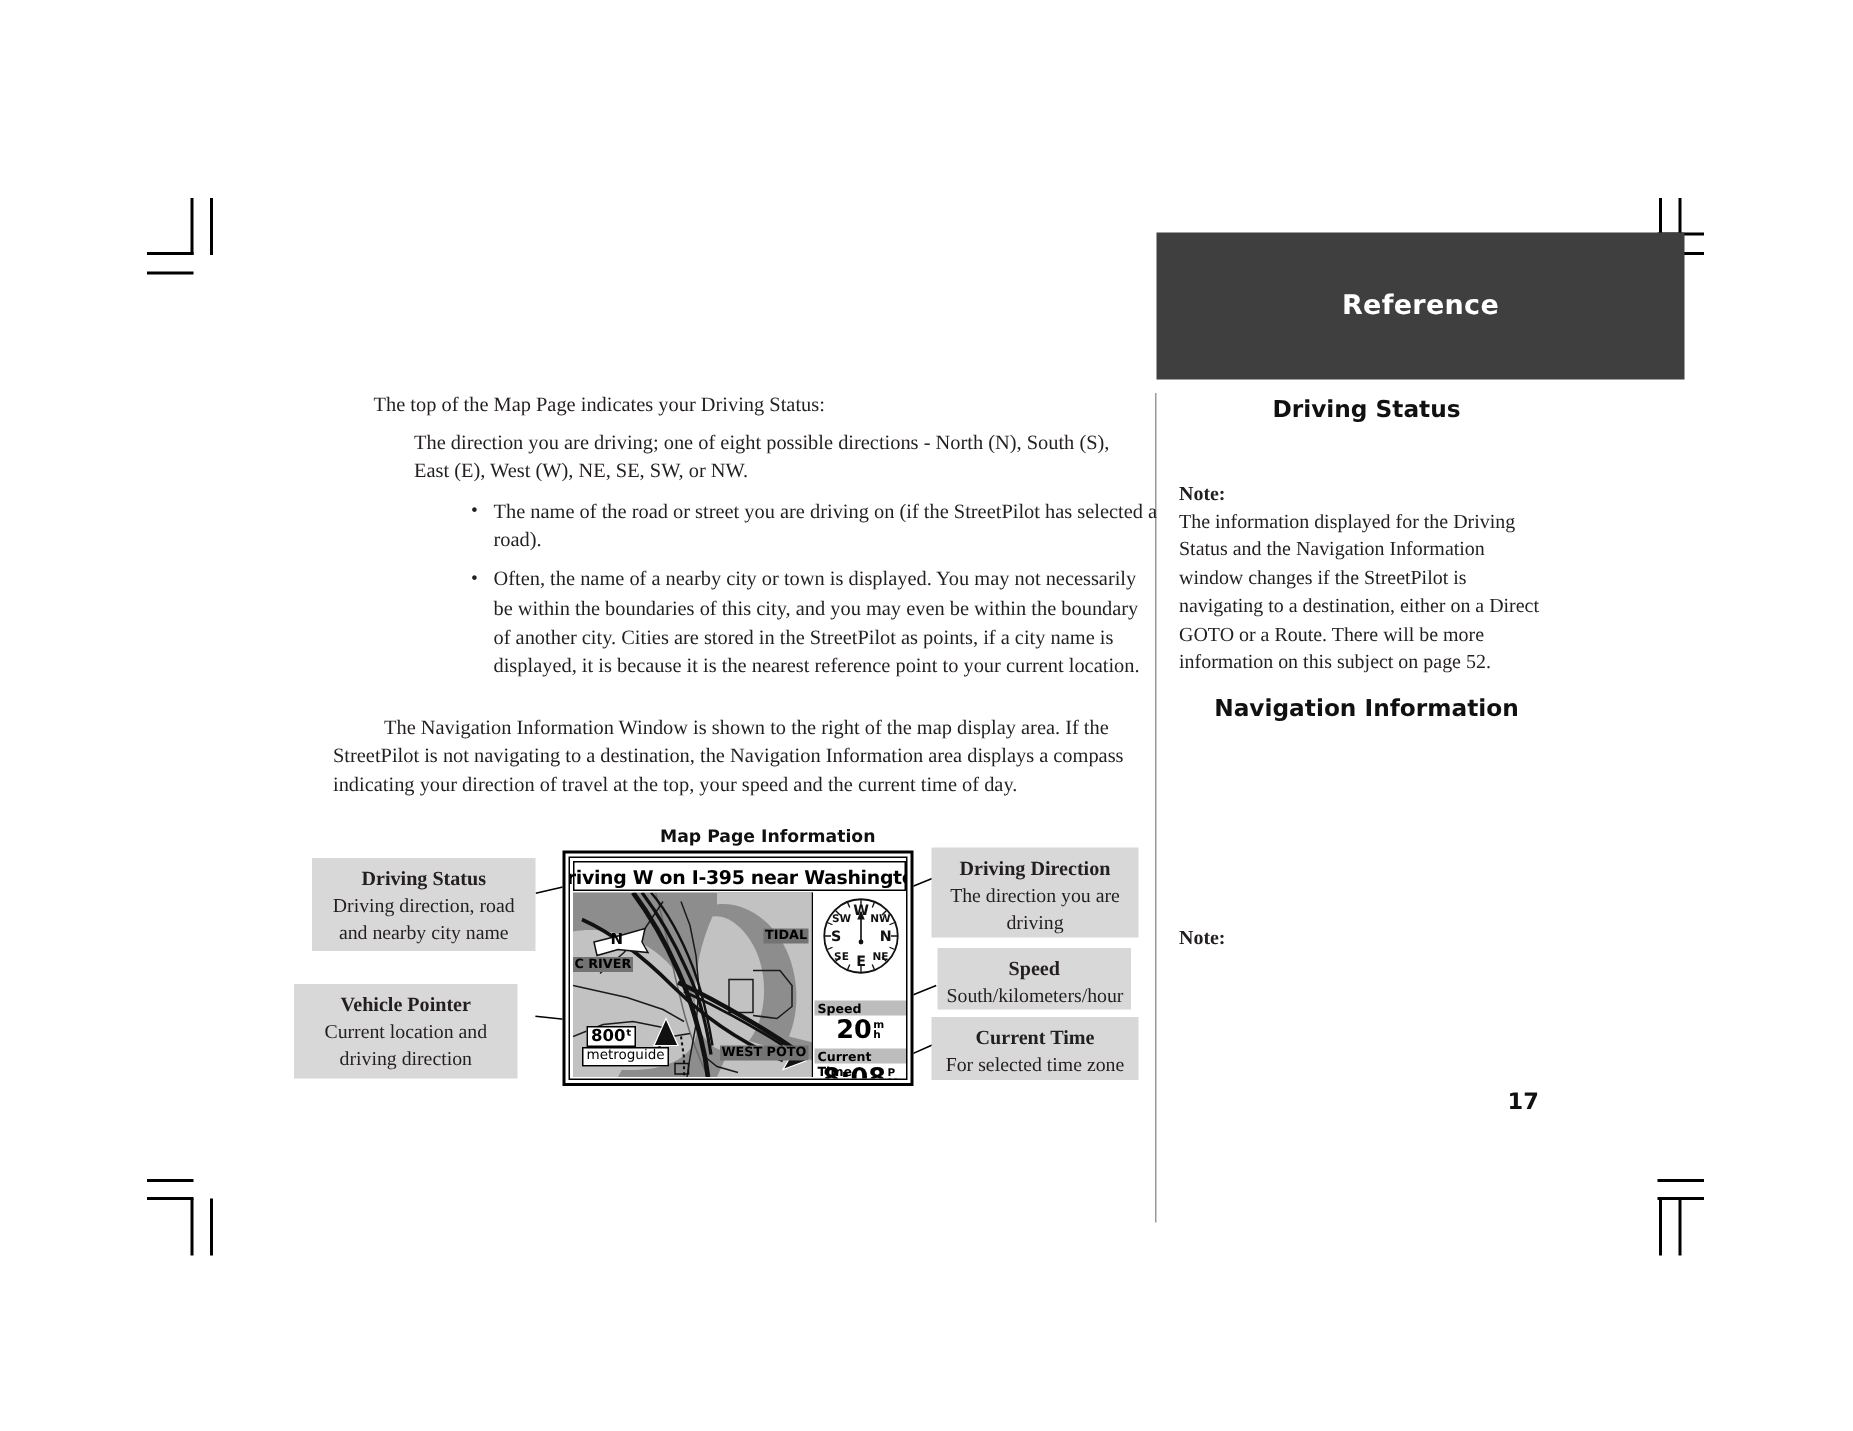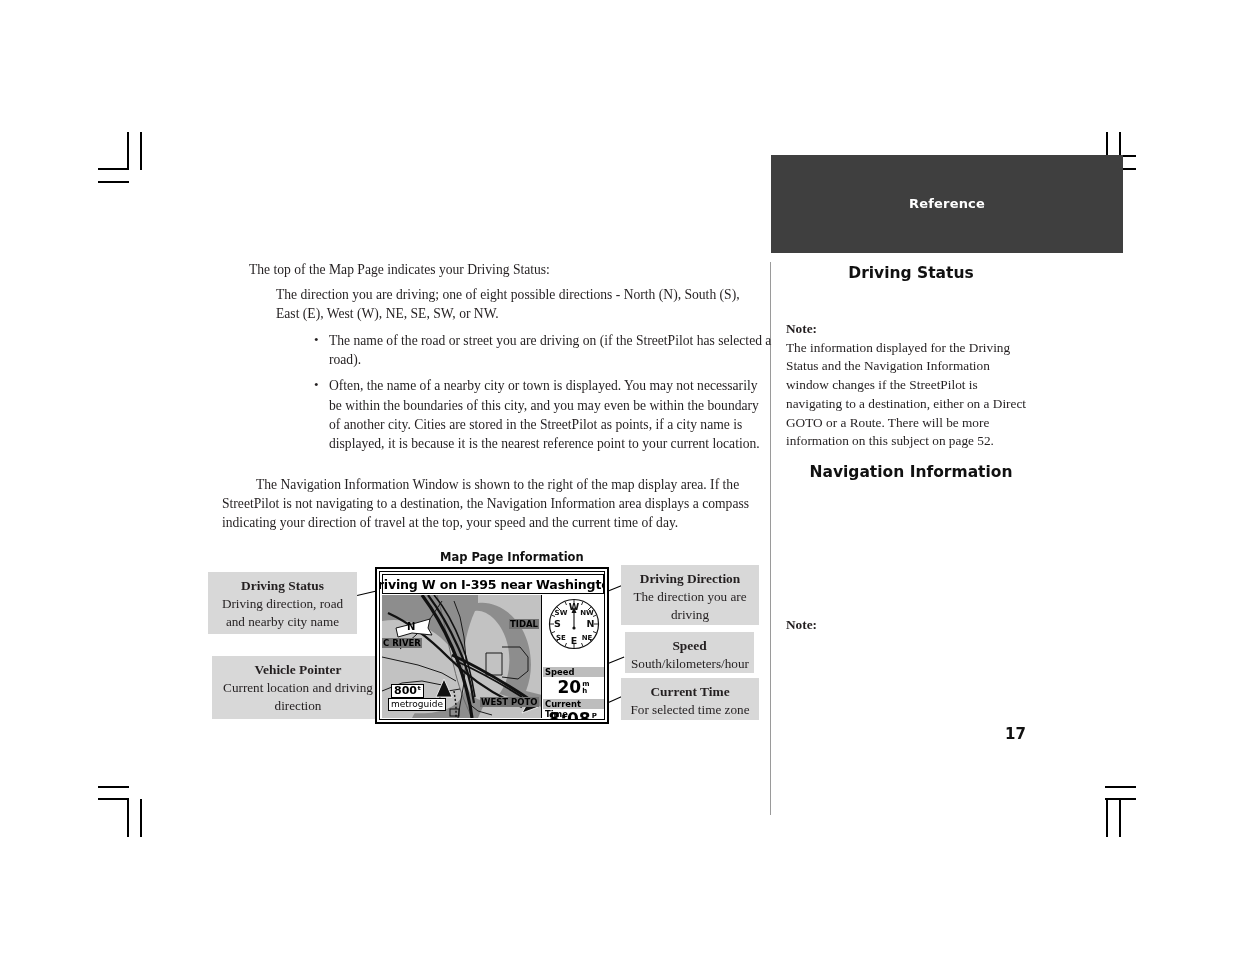--- a/index.html
+++ b/index.html
@@ -28,21 +28,21 @@
     height: 98px;
     background: #3f3f3f;
     display: flex;
     align-items: center;
     justify-content: center;
   }
   #ref-header .ref-title {
     color: #ffffff;
     font-family: "DejaVu Sans", sans-serif;
     font-weight: bold;
-    font-size: 13px;
+    font-size: 18px;
     letter-spacing: .2px;
     padding-bottom: 2px;
   }
 
   
   #col-rule {
     position: absolute;
     left: 770px;
     top: 262px;
     width: 1px;
@@ -163,21 +163,21 @@
   }
   .callout .co-title {
     display: block;
     font-weight: bold;
     font-size: 13.4px;
     line-height: 18px;
     margin-bottom: 0px;
   }
 
   #co-driving-status { left: 208px; top: 572px;  width: 149px; height: 62px; }
-  #co-vehicle-pointer{ left: 212px; top: 656px;  width: 172px; height: 63px; }
+  #co-vehicle-pointer{ left: 196px; top: 656px;  width: 149px; height: 63px; }
   #co-driving-dir    { left: 621px; top: 565px;  width: 138px; height: 60px; }
   #co-speed          { left: 625px; top: 632px;  width: 129px; height: 41px; }
   #co-current-time   { left: 621px; top: 678px;  width: 138px; height: 42px; }
 
   .leader { position: absolute; background: #000; height: 1px; transform-origin: 0 0; }
 
   
   #gps {
     position: absolute;
     left: 375px;

